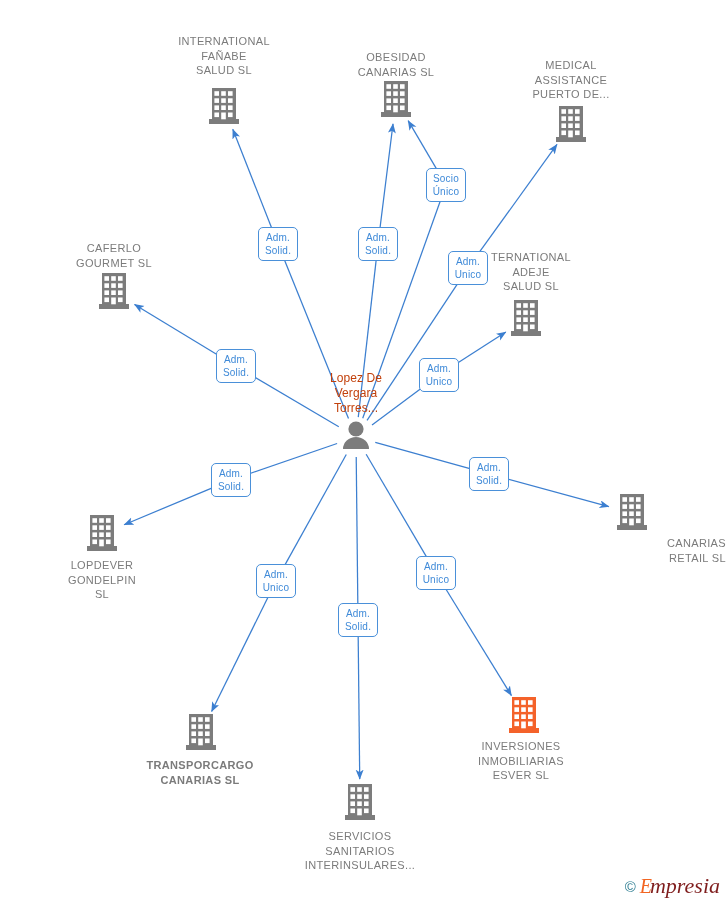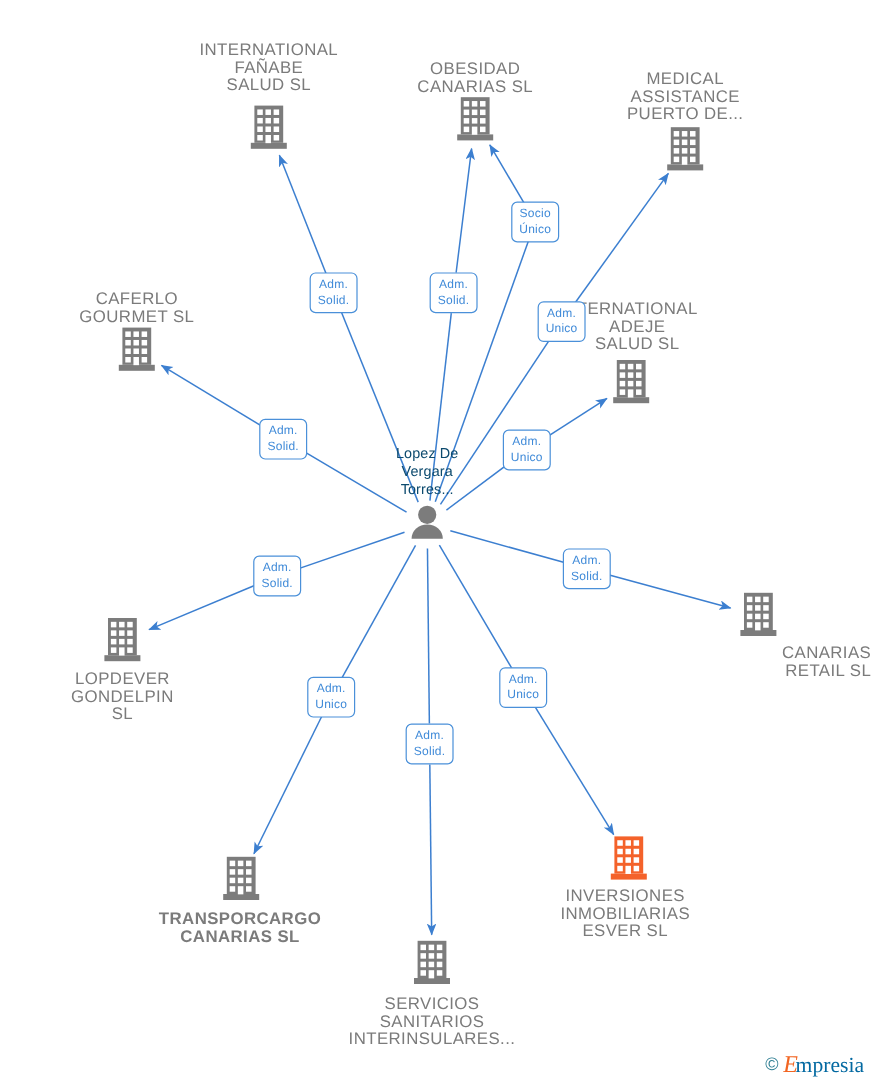--- a/index.html
+++ b/index.html
@@ -18,29 +18,29 @@
     position: absolute;
     left: 0;
     top: 0;
     width: 728px;
     height: 905px;
   }
   .node-label {
     position: absolute;
     text-align: center;
     color: #7b7b7b;
-    font-size: 14px;
+    font-size: 11px;
     line-height: 14.5px;
     letter-spacing: 0.35px;
     font-family: "Liberation Sans", sans-serif;
     white-space: pre-line;
     pointer-events: none;
   }
   .node-label.center-person {
-    color: #0c4a6e;
+    color: #c2410c;
     letter-spacing: 0.1px;
     font-size: 12px;
     line-height: 15px;
   }
   .edge-label {
     position: absolute;
     box-sizing: border-box;
     background: #ffffff;
     border: 1.4px solid #4a90d9;
     border-radius: 5px;
@@ -67,22 +67,23 @@
     color: #2f7f93;
     font-family: "Liberation Sans", sans-serif;
     font-size: 15px;
   }
   .watermark .brand-e {
     color: #f26522;
     font-style: italic;
     font-size: 20px;
   }
   .watermark .brand-rest {
-    color: #0369a1;
-    font-size: 18px;
+    color: #7f1d1d;
+    font-style: italic;
+    font-size: 22px;
     margin-left: -2px;
   }
 </style>
 </head>
 <body>
 
 <svg id="graph" viewBox="0 0 728 905" xmlns="http://www.w3.org/2000/svg">
   <defs>
     <marker id="arrowhead" markerWidth="9" markerHeight="9" refX="7.5" refY="3.2" orient="auto" markerUnits="strokeWidth">
       <path d="M0,0 L8,3.2 L0,6.4 L2,3.2 z" fill="#3c7fd0"></path>

